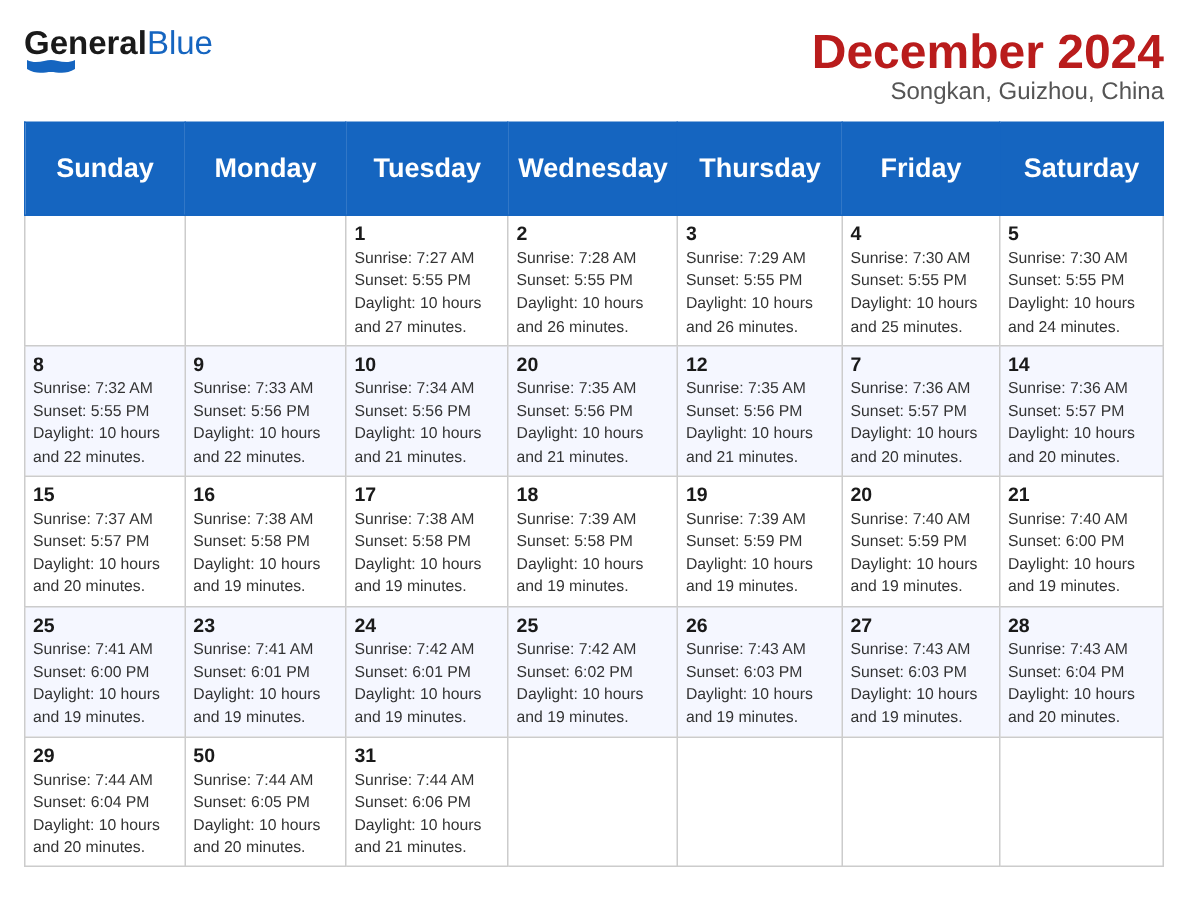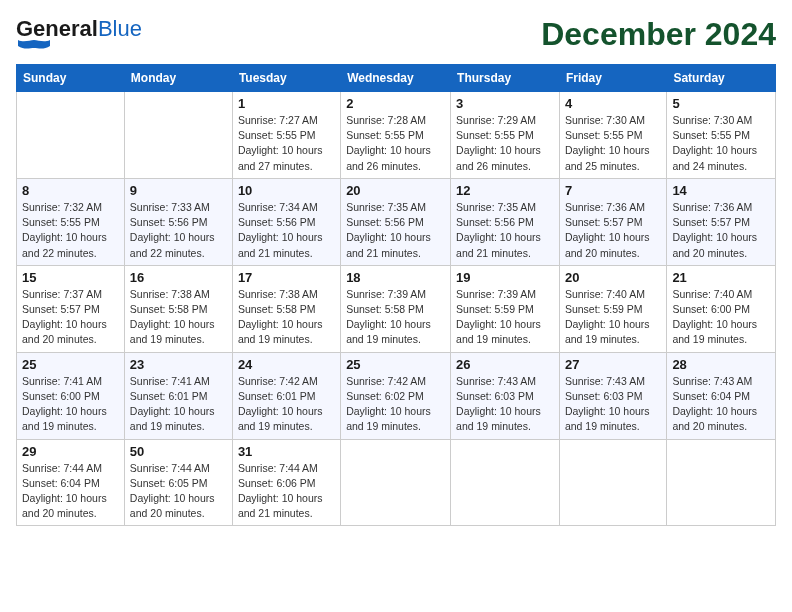--- a/index.html
+++ b/index.html
@@ -20,37 +20,37 @@
       display: flex;
       flex-direction: column;
       align-items: flex-start;
     }
     .title-area {
       text-align: right;
     }
     .calendar-title {
       font-size: 32px;
       font-weight: bold;
-      color: #14532d;
+      color: #b91c1c;
     }
     .calendar-subtitle {
       font-size: 16px;
       color: #555;
     }
     .calendar-table {
       width: 100%;
       border-collapse: collapse;
       font-size: 11px;
     }
     .calendar-table th {
       background-color: #1565c0;
       color: #fff;
-      text-align: left;
-      padding: 6px 6px;
-      font-size: 12px;
+      text-align: center;
+      padding: 20px 6px;
+      font-size: 18px;
       font-weight: bold;
       border: 1px solid #1565c0;
     }
     .calendar-table td {
       border: 1px solid #ccc;
       vertical-align: top;
       padding: 4px 5px;
       width: 113px;
       height: 80px;
       background: #fff;
@@ -84,20 +84,21 @@
       <span style="font-size:22px; font-weight:normal; color:#1565c0; font-family:Arial,sans-serif;">Blue</span>
     </div>
     <div style="display:flex; justify-content:flex-end; margin-top:-4px; padding-right:2px;">
       <svg width="36" height="16" viewBox="0 0 36 16">
         <path d="M18 2 C22 2 28 5 34 2 L34 8 C28 12 22 10 18 10 C14 10 8 12 2 8 L2 2 C8 5 14 2 18 2Z" fill="#1565c0"></path>
       </svg>
     </div>
   </div>
   <div class="title-area">
     <div class="calendar-title">December 2024</div>
+    <div class="calendar-subtitle">Songkan, Guizhou, China</div>
   </div>
 </div>
 
 <table class="calendar-table">
   <thead>
     <tr>
       <th>Sunday</th>
       <th>Monday</th>
       <th>Tuesday</th>
       <th>Wednesday</th>

